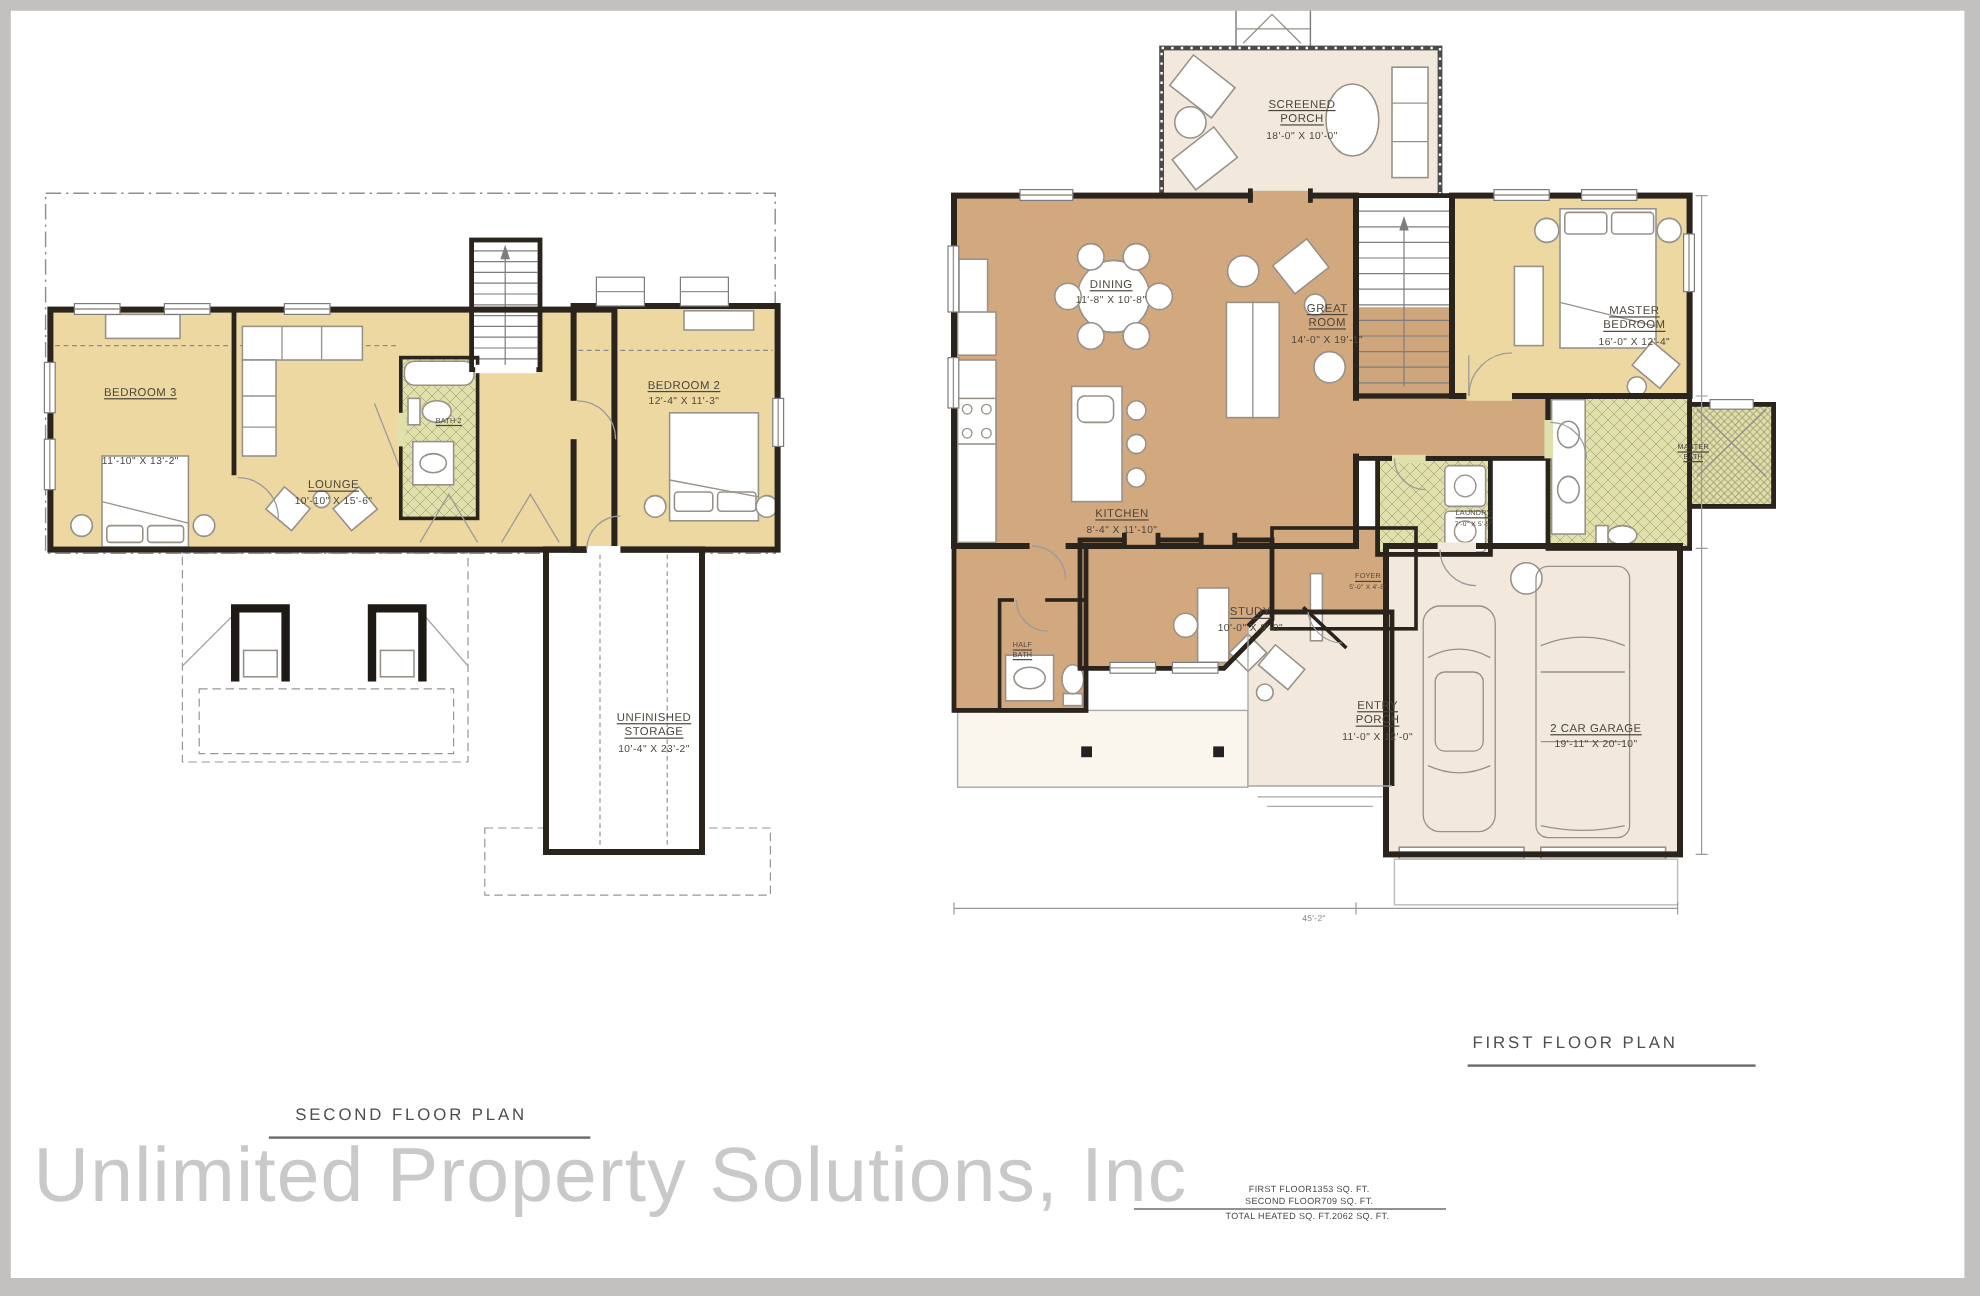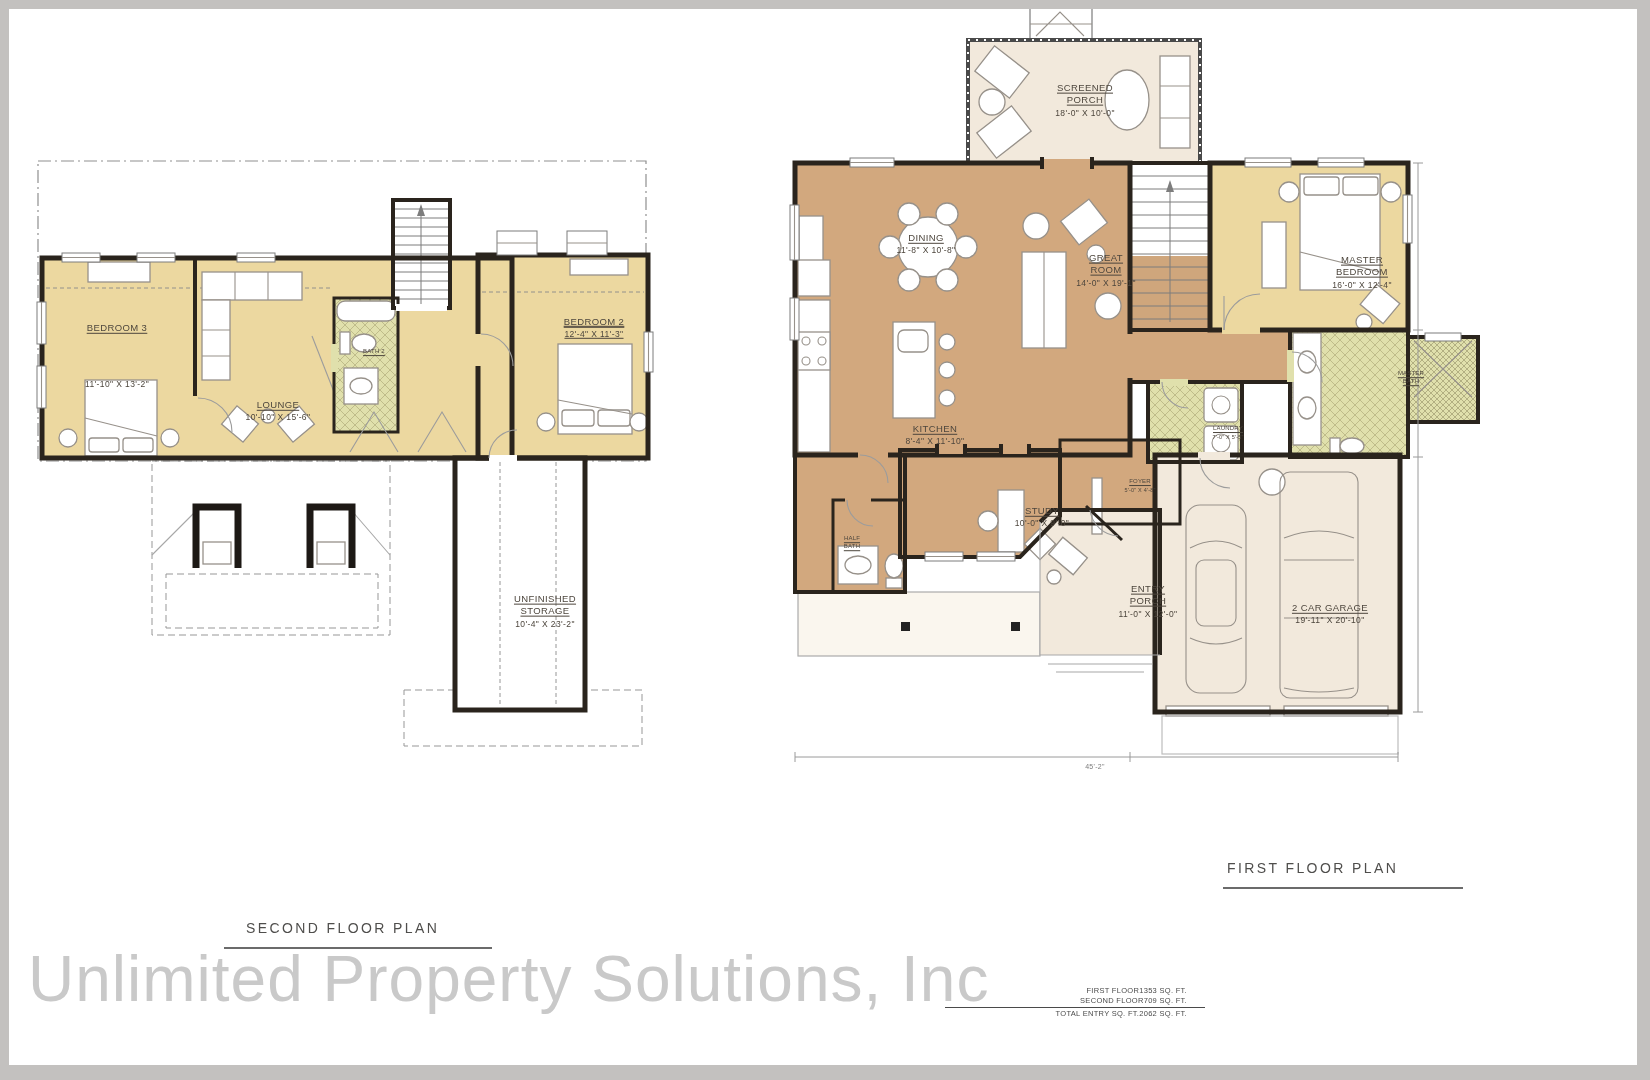--- a/index.html
+++ b/index.html
@@ -13,21 +13,21 @@
     line-height:1.3;z-index:10;}
   .room-label .rname{text-decoration:underline;text-underline-offset:2px;}
   .room-label .rdims{font-size:8.5px;margin-top:1px;}
   .room-label.tiny{font-size:6px;letter-spacing:.2px;}
   .room-label.tiny .rdims{font-size:5.5px;}
   .plan-title{position:absolute;font-size:14px;letter-spacing:2.4px;color:#4f4e4c;z-index:10;white-space:nowrap;}
   .title-rule{position:absolute;height:2px;background:#6b6b6b;z-index:10;}
   .watermark{position:absolute;left:28px;top:942px;font-size:64px;letter-spacing:1px;color:#c9c9c9;
     white-space:nowrap;z-index:5;font-weight:400;}
   .area-table{position:absolute;left:945px;top:986px;width:260px;z-index:10;color:#4a4a4a;}
-  .at-row{display:flex;justify-content:flex-end;font-size:7.5px;line-height:9.5px;
+  .at-row{display:flex;justify-content:center;font-size:7.5px;line-height:9.5px;
     letter-spacing:.3px;padding:0 18px 0 50px;}
   .at-row.total{padding-left:47px;}
   .at-divider{border-top:1.2px solid #4a4a4a;margin:1.5px 0;}
   .dim-label{position:absolute;transform:translate(-50%,-50%);font-size:7px;color:#7c7c7c;
     letter-spacing:.3px;z-index:10;}
 </style>
 </head>
 <body>
 
 <div id="stage">
@@ -343,21 +343,21 @@
   <span class="rname">BEDROOM 3</span>
   <span class="rdims">11'-10" X 13'-2"</span>
 </div>
 <div class="room-label" style="left:278px;top:411px;width:110px;">
   <span class="rname">LOUNGE</span>
   <span class="rdims">10'-10" X 15'-6"</span>
 </div>
 <div class="room-label tiny" style="left:374px;top:352px;width:40px;">
   <span class="rname">BATH 2</span>
 </div>
-<div class="room-label" style="left:594px;top:328px;width:110px;text-decoration:underline;">
+<div class="room-label" style="left:570px;top:328px;width:110px;">
   <span class="rname">BEDROOM 2</span>
   <span class="rdims">12'-4" X 11'-3"</span>
 </div>
 <div class="room-label" style="left:545px;top:611px;width:82px;">
   <span class="rname">UNFINISHED STORAGE</span>
   <span class="rdims">10'-4" X 23'-2"</span>
 </div>
 
 <div class="room-label" style="left:1085px;top:100px;width:80px;">
   <span class="rname">SCREENED PORCH</span>
@@ -412,19 +412,19 @@
   <div class="at-row">
     <span>FIRST FLOOR</span>
     <span>1353 SQ. FT.</span>
   </div>
   <div class="at-row">
     <span>SECOND FLOOR</span>
     <span>709 SQ. FT.</span>
   </div>
   <div class="at-divider"></div>
   <div class="at-row total">
-    <span>TOTAL ENTRY SQ. FT.</span>
+    <span>TOTAL HEATED SQ. FT.</span>
     <span>2062 SQ. FT.</span>
   </div>
 </div>
 
 <div class="frame"></div>
 </div>
 
 </body></html>

